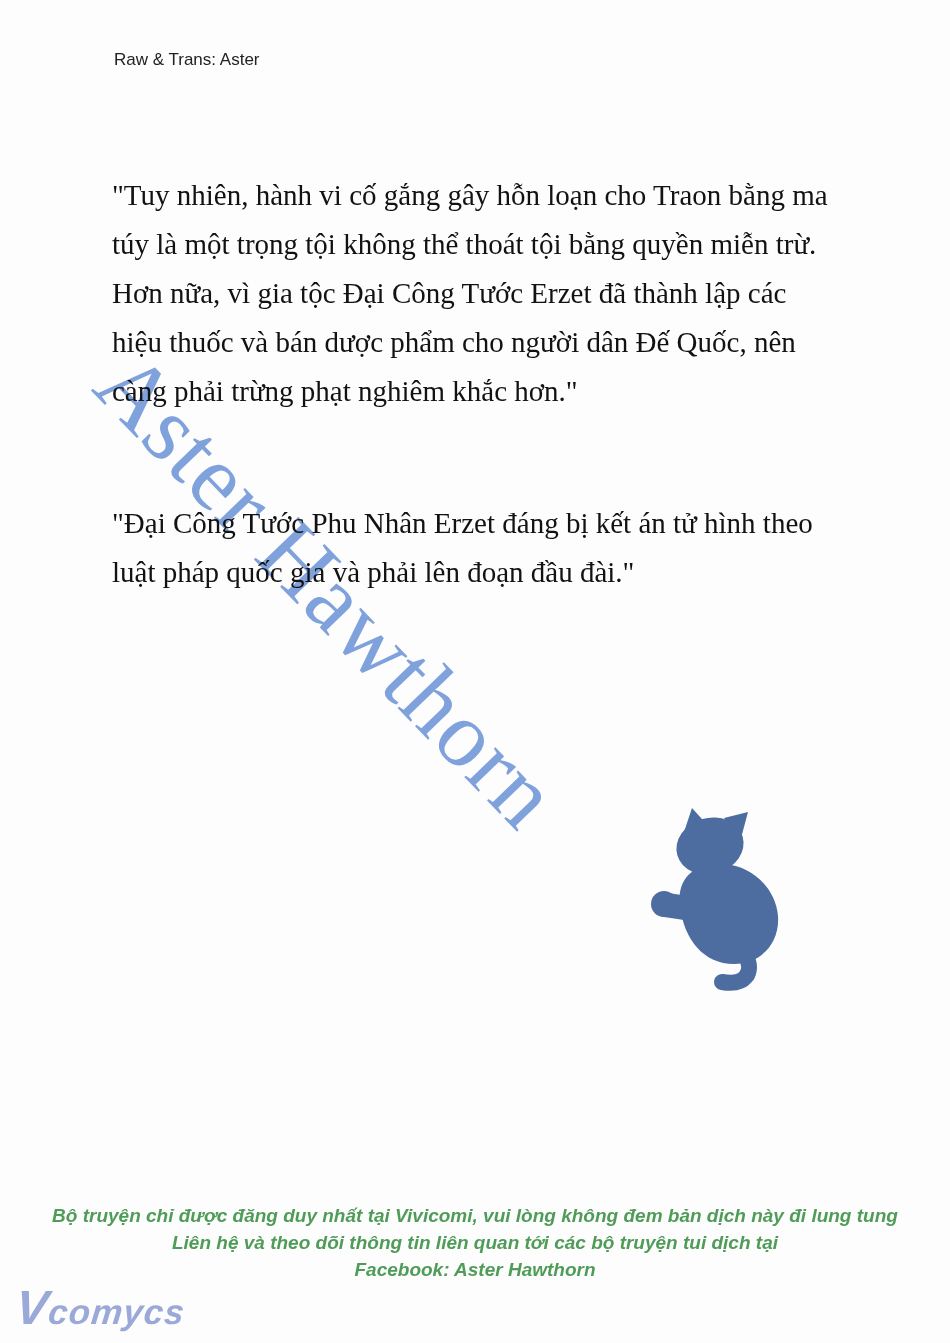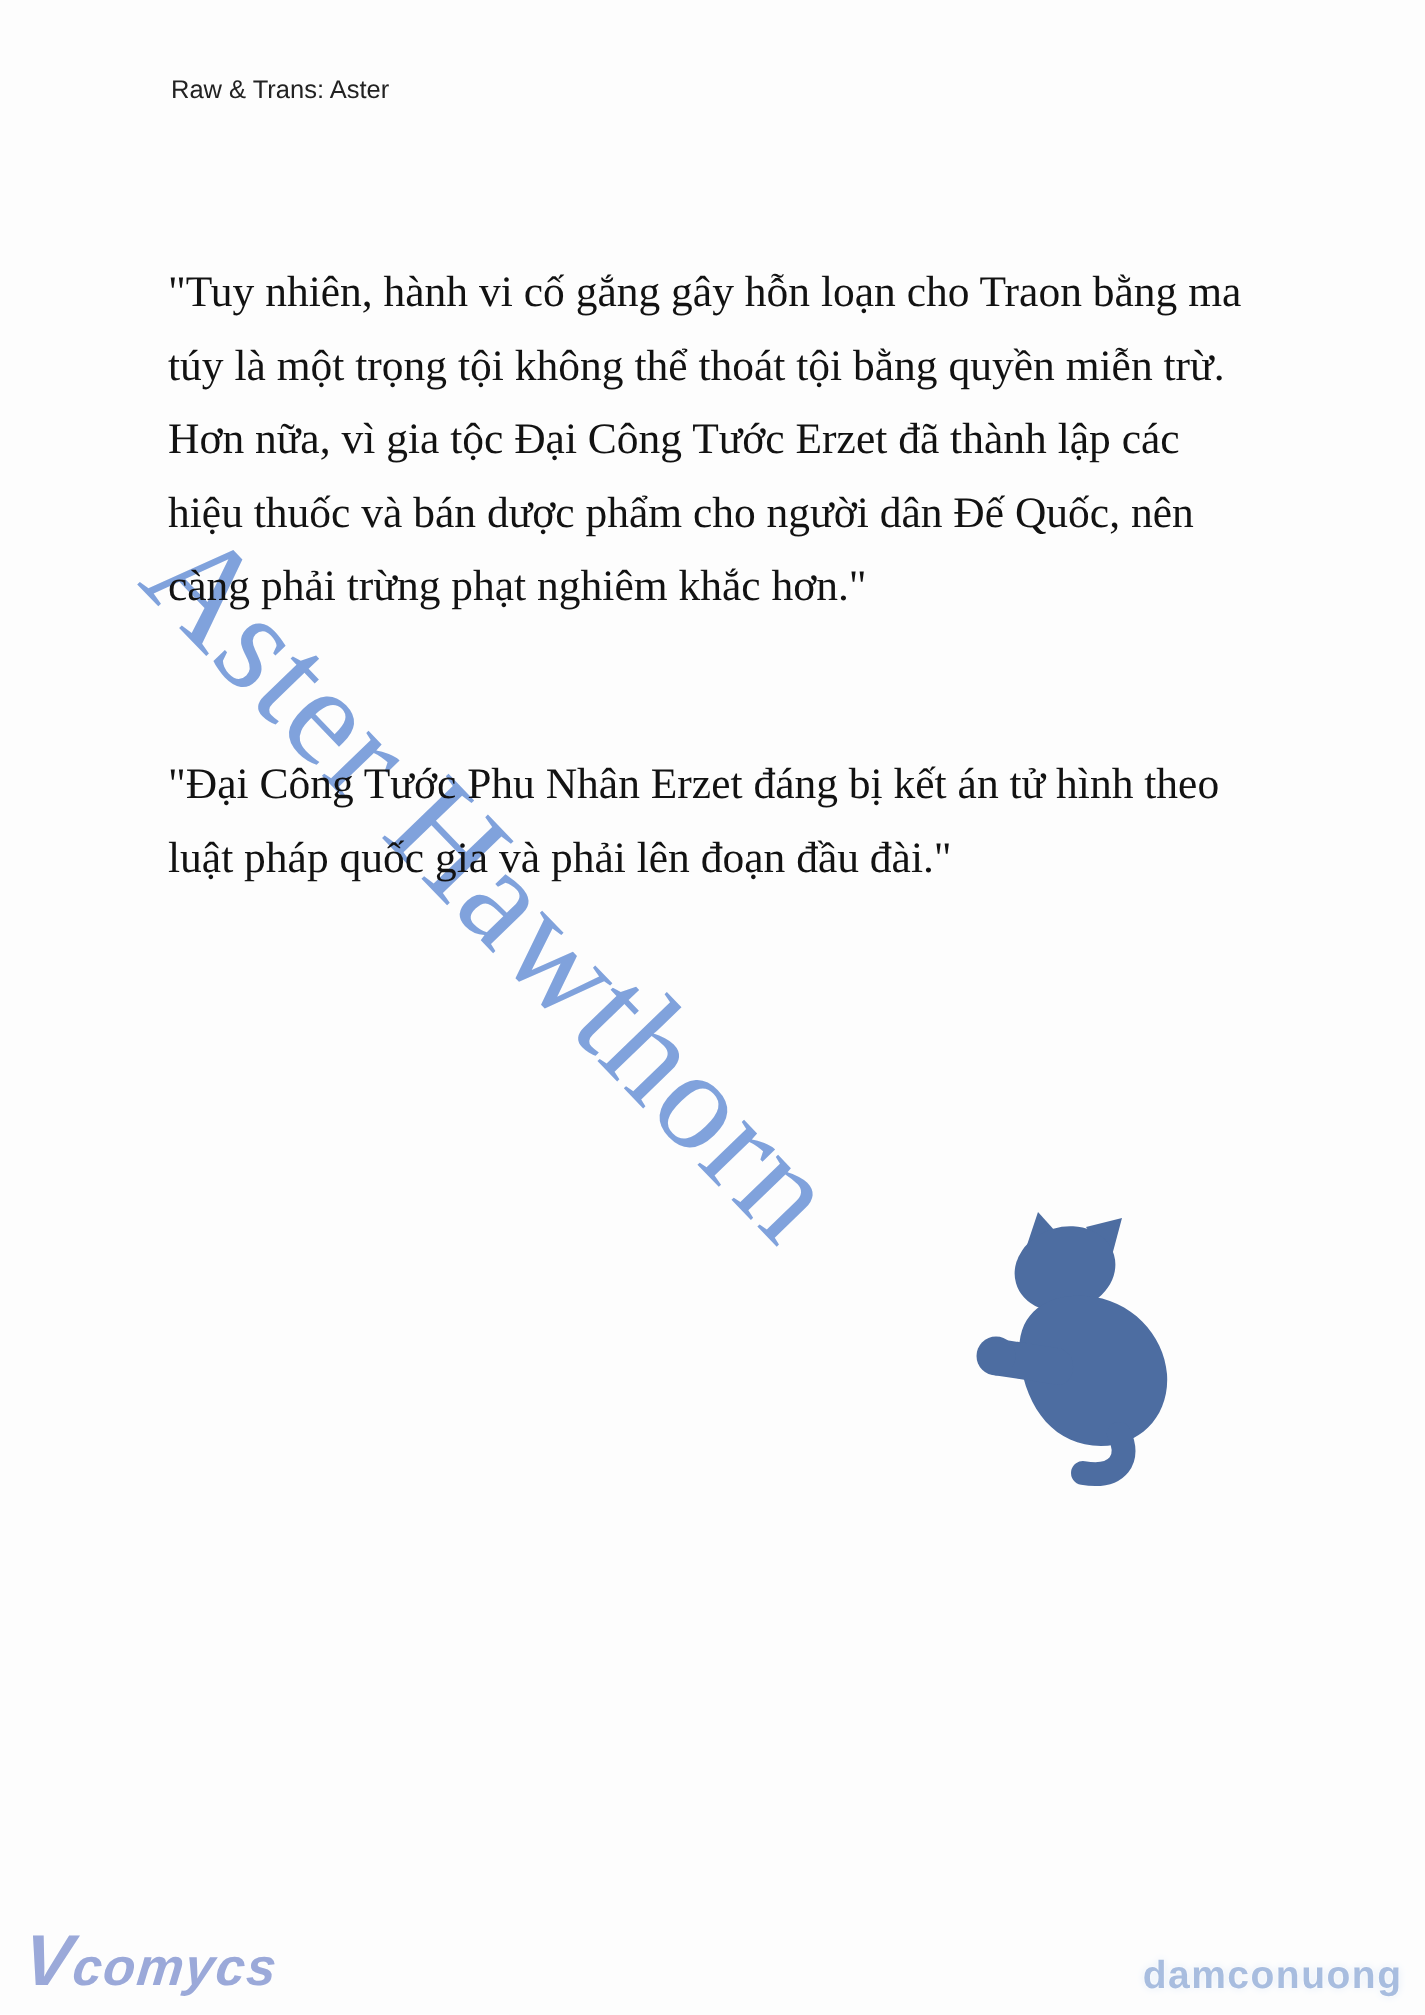--- a/index.html
+++ b/index.html
@@ -88,20 +88,24 @@
   <div class="content">
     <p class="para">"Tuy nhiên, hành vi cố gắng gây hỗn loạn cho Traon bằng ma
 túy là một trọng tội không thể thoát tội bằng quyền miễn trừ.
 Hơn nữa, vì gia tộc Đại Công Tước Erzet đã thành lập các
 hiệu thuốc và bán dược phẩm cho người dân Đế Quốc, nên
 càng phải trừng phạt nghiêm khắc hơn."</p>
     <p class="para">"Đại Công Tước Phu Nhân Erzet đáng bị kết án tử hình theo
 luật pháp quốc gia và phải lên đoạn đầu đài."</p>
   </div>
 
+  <div class="footer">
+    <div>Bộ truyện chỉ được đăng duy nhất tại Vivicomi, vui lòng không đem bản dịch này đi lung tung</div>
+    <div>Liên hệ và theo dõi thông tin liên quan tới các bộ truyện tui dịch tại</div>
+    <div>Facebook: Aster Hawthorn</div>
+  </div>
 
   <div class="vcomycs">
     <span class="v">V</span><span class="rest">comycs</span>
   </div>
 
-  <div class="damconuong">damconuong</div>
 
 </div>
 
 </body></html>

